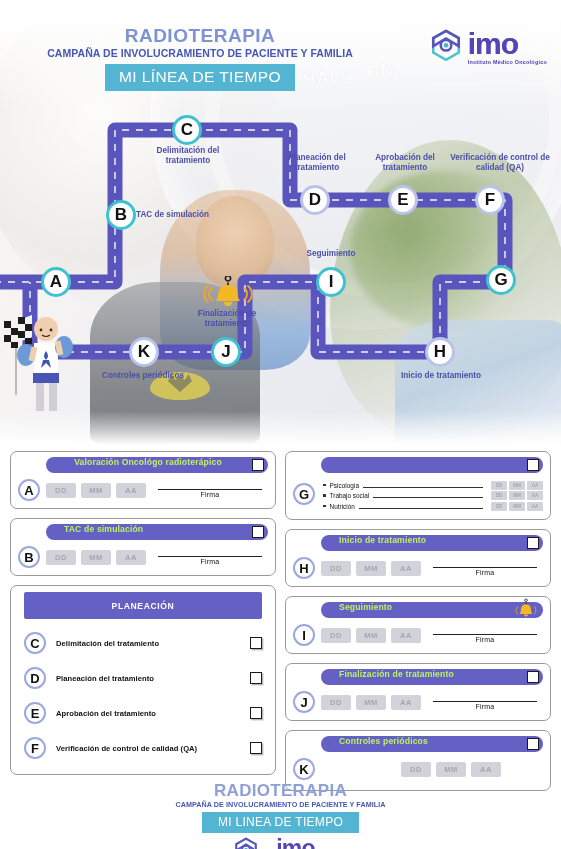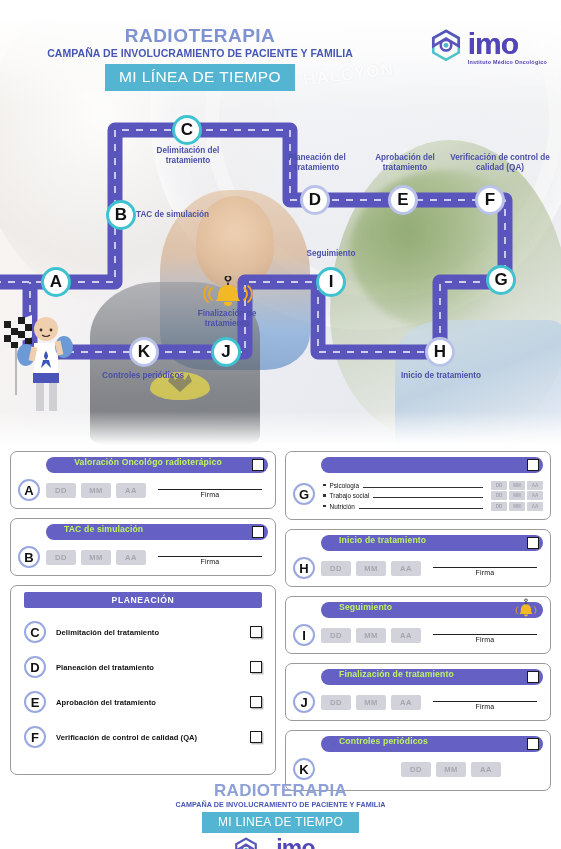--- a/index.html
+++ b/index.html
@@ -138,21 +138,21 @@
   .dbox{
     width:30px;height:15px;background:#d2d2da;border-radius:2px;
     display:flex;align-items:center;justify-content:center;
     color:#a6a6b3;font-size:7.6px;font-weight:bold;letter-spacing:.4px;
   }
   .firma{flex:1;text-align:center;position:relative;padding-top:6px;}
   .firma-line{border-top:1px solid #222;margin:0 6px 1px 6px;}
   .firma-lbl{font-size:7px;color:#111;letter-spacing:.2px;}
 
   
-  .plan-bar{background:#6560c4;color:#fff;height:16px;border-radius:2px;
+  .plan-bar{background:#6560c4;color:#fff;height:27px;border-radius:2px;
     display:flex;align-items:center;justify-content:center;
     font-size:8.6px;font-weight:bold;letter-spacing:.6px;margin:1px 6px 0 6px;}
   .plan-row{display:flex;align-items:center;gap:10px;padding:0 6px;margin-top:13px;}
   .plan-lbl{flex:1;font-size:7.6px;font-weight:bold;color:#111;letter-spacing:.05px;}
   .plan-chk{width:10px;height:10px;background:#fff;border:1.3px solid #1a1a1a;
     box-shadow:1.4px 1.4px 0 #b9b9bd;}
 
   
   .glist{flex:1;margin-left:2px;}
   .gitem{display:flex;align-items:center;gap:4px;margin:1.5px 0;}

